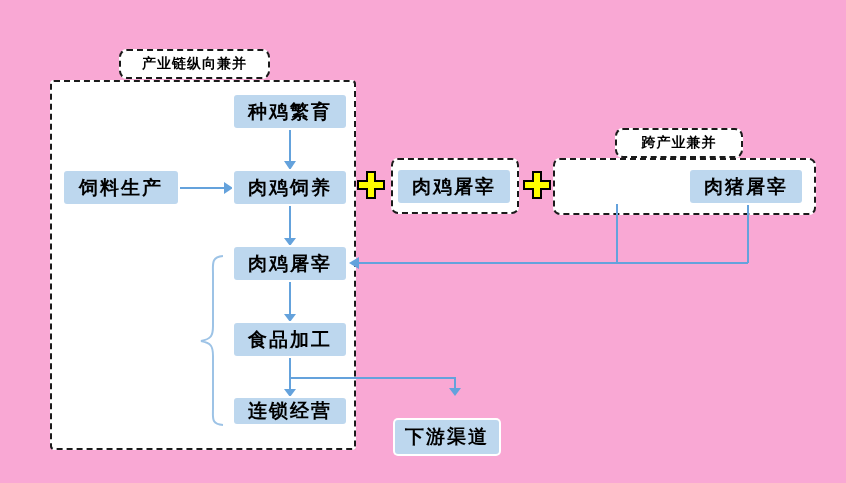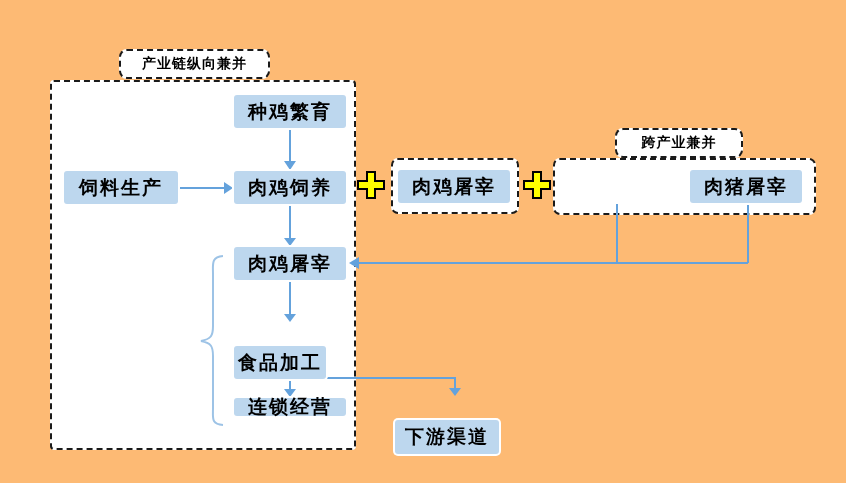--- a/index.html
+++ b/index.html
@@ -1,17 +1,17 @@
 <!DOCTYPE html>
 <html style="--c-node_fill: #BDD7EE; --c-arrow: #64A2DC; --c-brace: #9DC3E6; --c-plus_fill: #FFFF00; --c-plus_outline: #000000; --c-dashed_border: #1A1A1A; --c-label_bg: #FFFFFF; --c-text: #000000;"><head>
 <meta charset="utf-8">
 <style>
   html,body{margin:0;padding:0;background:#ffffff;}
   .stage{
-    position:relative;width:846px;height:483px;background:#fdba74;overflow:hidden;
+    position:relative;width:846px;height:483px;background:#f9a8d4;overflow:hidden;
     font-family:Liberation Sans, sans-serif;color:var(--c-text,#000);
   }
   
   .dashed{
     position:absolute;border:2px dashed var(--c-dashed_border,#000);
     background:var(--c-label_bg,#fff);box-sizing:border-box;
   }
   .container-main{left:50px;top:80px;width:306px;height:370px;border-radius:4px;}
   .group-box{border-radius:7px;}
   .group1-box{left:391px;top:158px;width:128px;height:56px;}
@@ -78,20 +78,20 @@
     <path class="brace-path" d="M223,256 C211,257 213,264 213,274 L213,326 C213,336 211,339 201,341 C211,343 213,346 213,356 L213,408 C213,418 211,424 223,425"></path>
 
     <path class="plus-shape" d="M367,172 H375 V181 H384 V189 H375 V198 H367 V189 H358 V181 H367 Z"></path>
     <path class="plus-shape" d="M533,172 H541 V181 H550 V189 H541 V198 H533 V189 H524 V181 H533 Z"></path>
   </svg>
 
   <div class="node" style="left:234px;top:95px;width:112px;height:33px;">种鸡繁育</div>
   <div class="node" style="left:234px;top:171px;width:112px;height:33px;">肉鸡饲养</div>
   <div class="node" style="left:64px;top:171px;width:114px;height:33px;">饲料生产</div>
   <div class="node" style="left:234px;top:247px;width:112px;height:33px;">肉鸡屠宰</div>
-  <div class="node" style="left:234px;top:323px;width:92px;height:33px;margin-top:23px;">食品加工</div>
-  <div class="node" style="left:234px;top:398px;width:112px;height:18px;">连锁经营</div>
+  <div class="node" style="left:234px;top:323px;width:112px;height:33px;">食品加工</div>
+  <div class="node" style="left:234px;top:398px;width:112px;height:26px;">连锁经营</div>
   <div class="node" style="left:395px;top:420px;width:104px;height:34px;">下游渠道</div>
 
   <div class="node" style="left:398px;top:170px;width:112px;height:33px;">肉鸡屠宰</div>
   <div class="node" style="left:690px;top:170px;width:112px;height:33px;">肉猪屠宰</div>
 
 </div>
 
 </body></html>

